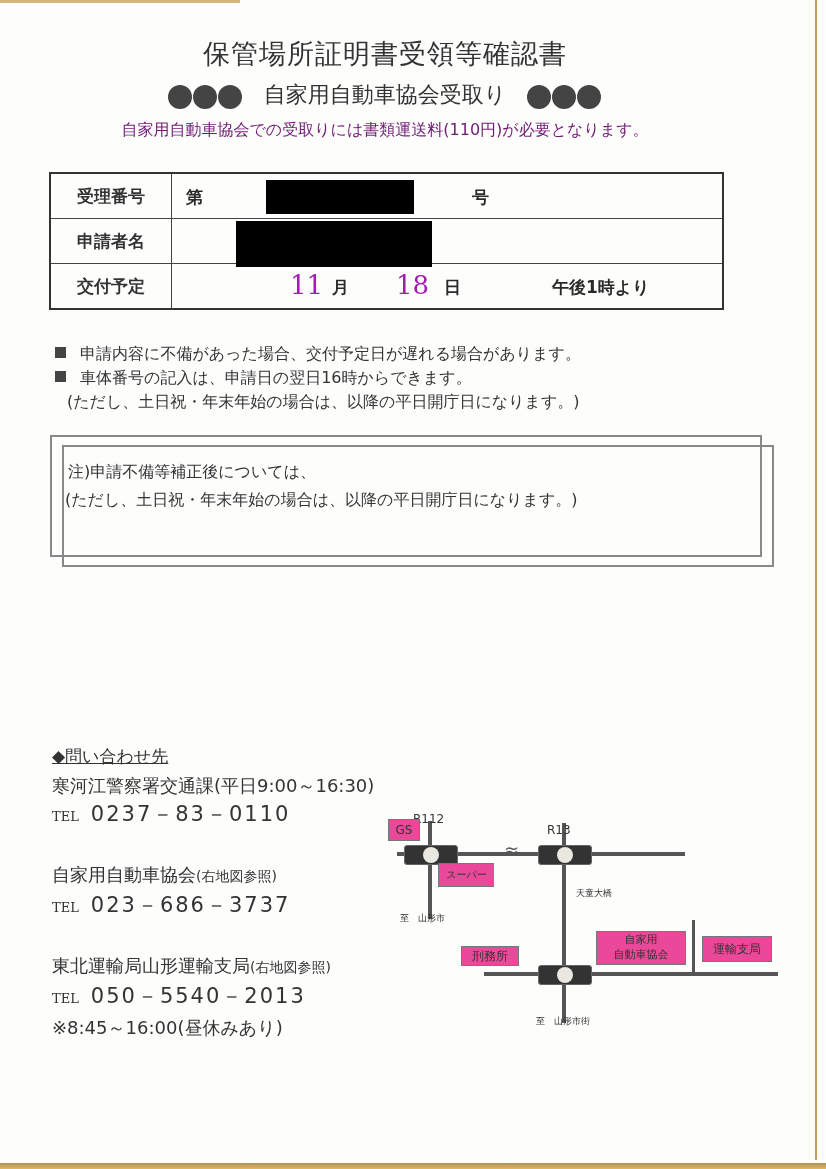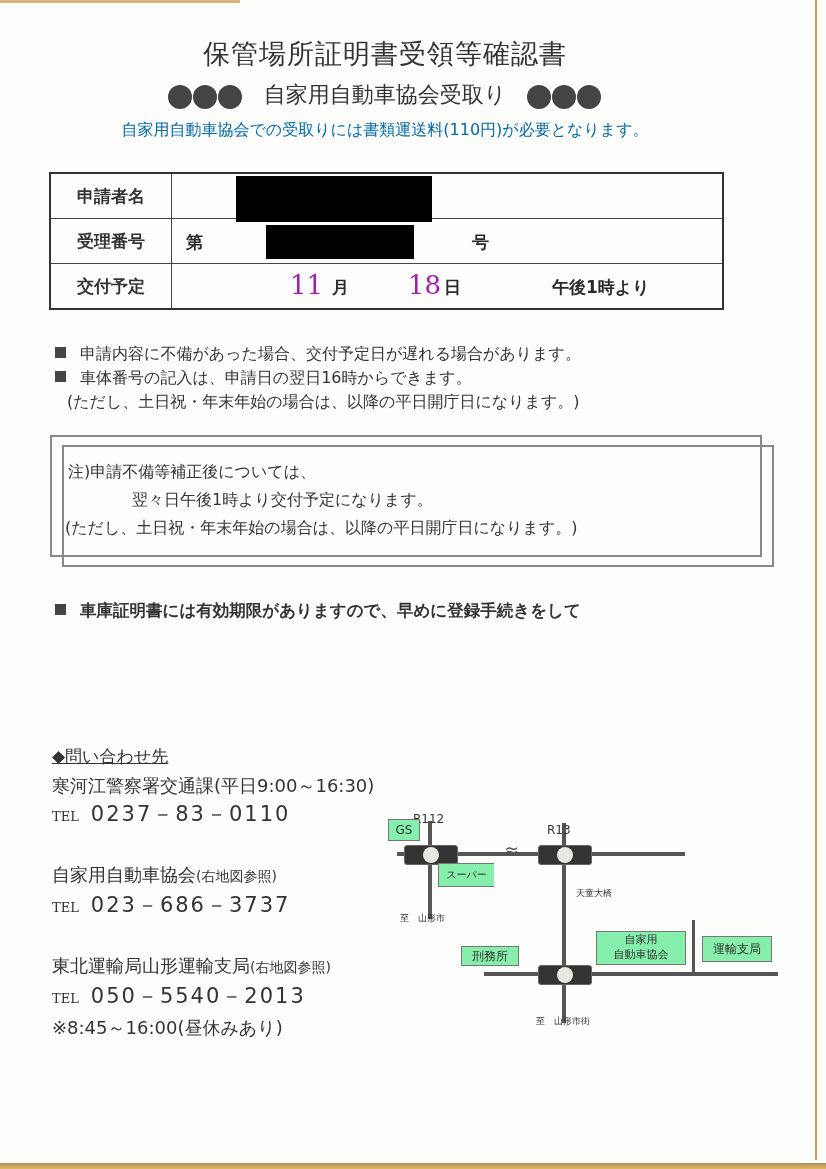--- a/index.html
+++ b/index.html
@@ -10,21 +10,21 @@
       color: #2a2a2a;
     }
     .edge-top { position: absolute; left: 0; top: 0; width: 240px; height: 3px; background: #d6b57a; }
     .edge-right { position: absolute; right: 9px; top: 0; width: 2px; height: 1160px; background: #c59a5a; }
     .edge-bottom { position: absolute; left: 0; bottom: 0; width: 826px; height: 6px; background: linear-gradient(#b0905a, #e1b85e); }
 
     .title { position: absolute; left: 0; top: 36px; width: 770px; text-align: center; font-size: 27px; color: #333; letter-spacing: 1px; }
     .subtitle { position: absolute; left: 0; top: 80px; width: 770px; text-align: center; font-size: 22px; color: #333; }
     .dots { display: inline-block; vertical-align: middle; margin: 0 14px; }
     .dot { display: inline-block; width: 24px; height: 24px; border-radius: 50%; background: #444; margin-right: 1px; vertical-align: middle; }
-    .fee-note { position: absolute; left: 0; top: 120px; width: 770px; text-align: center; font-size: 16px; color: #0369a1; }
+    .fee-note { position: absolute; left: 0; top: 120px; width: 770px; text-align: center; font-size: 16px; color: #701a75; }
 
     .reg-table { position: absolute; left: 49px; top: 172px; width: 675px; border-collapse: collapse; border: 2px solid #333; }
     .reg-table td { border: 1.5px solid #444; height: 44px; font-size: 17px; font-weight: bold; padding: 0; }
     .reg-table td.label { width: 120px; text-align: center; color: #333; }
     .reg-table td.value { position: relative; }
     .redact { position: absolute; background: #000; }
     .val-text { position: absolute; top: 12px; }
     .handwrite { position: absolute; top: 6px; font-family: "DejaVu Serif", serif; font-weight: normal; font-size: 26px; color: #a21caf; }
 
     .notes { position: absolute; left: 55px; top: 342px; font-size: 16px; font-weight: normal; line-height: 24px; color: #333; }
@@ -44,21 +44,21 @@
     .contacts .head { text-decoration: underline; font-size: 17px; }
     .contacts .tel { font-size: 21px; letter-spacing: 2px; }
     .contacts .tel-mark { font-size: 13px; letter-spacing: 0; margin-right: 12px; font-family: "DejaVu Serif", serif; }
     .contacts .small { font-size: 14px; }
     .gap { height: 29px; }
 
     .map { position: absolute; left: 380px; top: 795px; width: 420px; height: 250px; }
     .map .road { position: absolute; background: #555; }
     .map .lbl { position: absolute; font-size: 12px; color: #333; white-space: nowrap; }
     .map .tiny { font-size: 9px; }
-    .map .box { position: absolute; border: 1px solid #777; background: #86efac; font-size: 12px; color: #333; text-align: center; }
+    .map .box { position: absolute; border: 1px solid #777; background: #ec4899; font-size: 12px; color: #333; text-align: center; }
     .signal { position: absolute; width: 52px; height: 18px; background: #333; border-radius: 3px; border: 1px solid #666; }
     .signal .lamp { position: absolute; top: 1px; left: 18px; width: 16px; height: 16px; border-radius: 50%; background: #e8e8e0; }
   </style>
 </head>
 <body>
 
 <div class="edge-top"></div>
 <div class="edge-right"></div>
 <div class="edge-bottom"></div>
 
@@ -66,62 +66,60 @@
 <div class="subtitle">
   <span class="dots"><span class="dot"></span><span class="dot"></span><span class="dot"></span></span>
   <span>自家用自動車協会受取り</span>
   <span class="dots"><span class="dot"></span><span class="dot"></span><span class="dot"></span></span>
 </div>
 <div class="fee-note">自家用自動車協会での受取りには書類運送料(110円)が必要となります。</div>
 
 <table class="reg-table">
   <tbody>
       <tr>
-    <td class="label">申請者名</td>
-    <td class="value">
-      <span class="redact" style="left:64px; top:2px; width:196px; height:46px;"></span>
-    </td>
-  </tr>
-  <tr>
     <td class="label">受理番号</td>
     <td class="value">
       <span class="val-text" style="left:14px;">第</span>
       <span class="redact" style="left:94px; top:6px; width:148px; height:34px;"></span>
       <span class="val-text" style="left:300px;">号</span>
     </td>
   </tr>
   <tr>
+    <td class="label">申請者名</td>
+    <td class="value">
+      <span class="redact" style="left:64px; top:2px; width:196px; height:46px;"></span>
+    </td>
+  </tr>
+  <tr>
     <td class="label">交付予定</td>
     <td class="value">
       <span class="handwrite" style="left:118px;">11</span>
       <span class="val-text" style="left:160px;">月</span>
-      <span class="handwrite" style="left:236px;text-align:center;">18</span>
+      <span class="handwrite" style="left:224px;text-align:center;">18</span>
       <span class="val-text" style="left:272px;">日</span>
       <span class="val-text" style="left:380px;">午後1時より</span>
     </td>
   </tr>
 </tbody>
   </table>
 
 <div class="notes">
   <div><span class="sq"></span><span>申請内容に不備があった場合、交付予定日が遅れる場合があります。</span></div>
   <div><span class="sq"></span><span>車体番号の記入は、申請日の翌日16時からできます。</span></div>
   <div class="indent">(ただし、土日祝・年末年始の場合は、以降の平日開庁日になります。)</div>
 </div>
 
 <div class="frame-outer"></div>
 <div class="frame-inner"></div>
 <div class="frame-text">
   <div>注)申請不備等補正後については、</div>
-  <div class="l2">翌々日午後1時より交付予定になります。</div>
   <div class="l3">(ただし、土日祝・年末年始の場合は、以降の平日開庁日になります。)</div>
 </div>
 
 <div class="expiry">
-  <div><span class="sq"></span><span>車庫証明書には有効期限がありますので、早めに登録手続きをして</span></div>
 </div>
 
 <div class="contacts">
   <div class="head">◆問い合わせ先</div>
   <div><span>寒河江警察署交通課</span><span>(平日9:00～16:30)</span></div>
   <div class="tel"><span class="tel-mark">TEL</span><span>0237－83－0110</span></div>
   <div class="gap"></div>
   <div><span>自家用自動車協会</span><span class="small">(右地図参照)</span></div>
   <div class="tel"><span class="tel-mark">TEL</span><span>023－686－3737</span></div>
   <div class="gap"></div>

